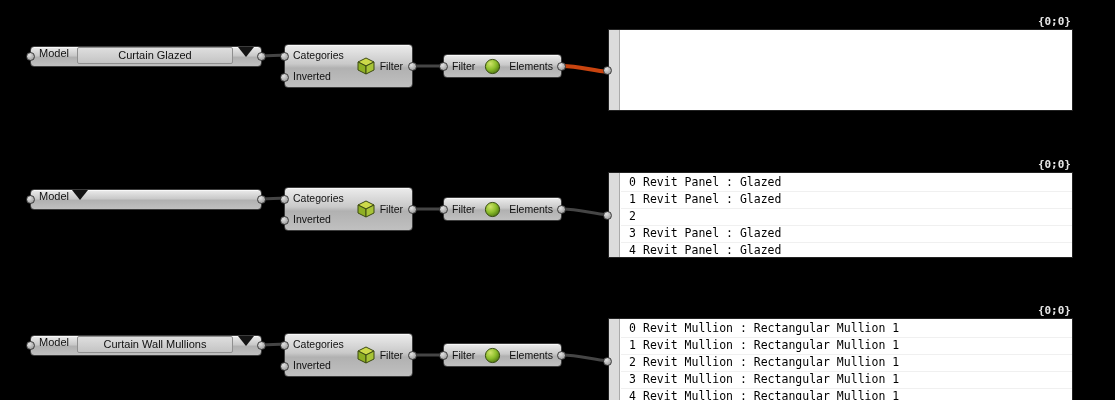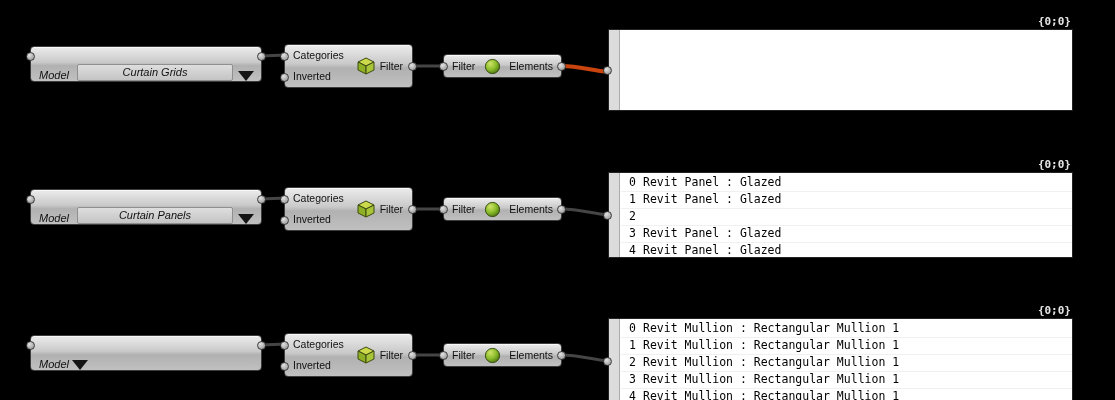--- a/index.html
+++ b/index.html
@@ -18,21 +18,21 @@
     box-shadow:inset 0 1px 0 rgba(255,255,255,.65), 0 0 0 1px rgba(0,0,0,.35);
     box-sizing:border-box;
   }
   .nub{
     position:absolute;width:9px;height:9px;border-radius:50%;
     background:radial-gradient(circle at 35% 30%,#e2e2e2,#8d8d8d);
     border:1px solid #3c3c3c;box-sizing:border-box;
   }
 
   
-  .dropdown{left:30px;top:30px;width:232px;height:36px;display:flex;align-items:flex-end;font-style:italic;}
+  .dropdown{left:30px;top:30px;width:232px;height:21px;display:flex;align-items:flex-start;}
   .dd-label{margin-left:5px;font-size:11px;color:#101010;padding:0 3px;white-space:nowrap;}
   .dd-value{
     flex:1;margin:0 5px;text-align:center;font-size:11px;color:#101010;
     background:linear-gradient(#dedede,#c4c4c4);
     border:1px solid #8f8f8f;border-radius:2px;height:15px;line-height:15px;
     white-space:nowrap;overflow:hidden;
   }
   .dd-arrow{
     width:0;height:0;margin-right:7px;
     border-left:8px solid transparent;border-right:8px solid transparent;
@@ -89,21 +89,21 @@
   <path d="M262,345 C271,345 276,344 286,344" fill="none" stroke-width="3" stroke="#454545"></path>
   <path d="M413,355 C424,355 433,355 444,355" fill="none" stroke-width="3" stroke="#454545"></path>
   <path d="M562,355 C580,355 592,360 609,361" fill="none" stroke-width="3" stroke="#454545"></path>
 </svg>
 
 <div class="gh-row" style="top:16px;height:140px;">
 
   <div class="capsule dropdown">
     <div class="nub" style="left:-5px;top:5px;"></div>
     <span class="dd-label">Model</span>
-    <span class="dd-value">Curtain Grids</span>
+    <span class="dd-value">Curtain Glazed</span>
     <span class="dd-arrow"></span>
     <div class="nub" style="right:-5px;top:5px;"></div>
   </div>
 
   <div class="capsule cat-comp">
     <div class="nub" style="left:-5px;top:7px;"></div>
     <div class="nub" style="left:-5px;top:28px;"></div>
     <div class="cat-inputs">
       <span class="port-text">Categories</span>
       <span class="port-text">Inverted</span>
@@ -144,21 +144,20 @@
     </div>
     <div class="nub" style="left:-5px;top:50px;"></div>
   </div>
 </div>
 
 <div class="gh-row" style="top:159px;height:140px;">
 
   <div class="capsule dropdown">
     <div class="nub" style="left:-5px;top:5px;"></div>
     <span class="dd-label">Model</span>
-    <span class="dd-value">Curtain Panels</span>
     <span class="dd-arrow"></span>
     <div class="nub" style="right:-5px;top:5px;"></div>
   </div>
 
   <div class="capsule cat-comp">
     <div class="nub" style="left:-5px;top:7px;"></div>
     <div class="nub" style="left:-5px;top:28px;"></div>
     <div class="cat-inputs">
       <span class="port-text">Categories</span>
       <span class="port-text">Inverted</span>
@@ -212,20 +211,21 @@
     </div>
     <div class="nub" style="left:-5px;top:52px;"></div>
   </div>
 </div>
 
 <div class="gh-row" style="top:305px;height:140px;">
 
   <div class="capsule dropdown">
     <div class="nub" style="left:-5px;top:5px;"></div>
     <span class="dd-label">Model</span>
+    <span class="dd-value">Curtain Wall Mullions</span>
     <span class="dd-arrow"></span>
     <div class="nub" style="right:-5px;top:5px;"></div>
   </div>
 
   <div class="capsule cat-comp">
     <div class="nub" style="left:-5px;top:7px;"></div>
     <div class="nub" style="left:-5px;top:28px;"></div>
     <div class="cat-inputs">
       <span class="port-text">Categories</span>
       <span class="port-text">Inverted</span>

